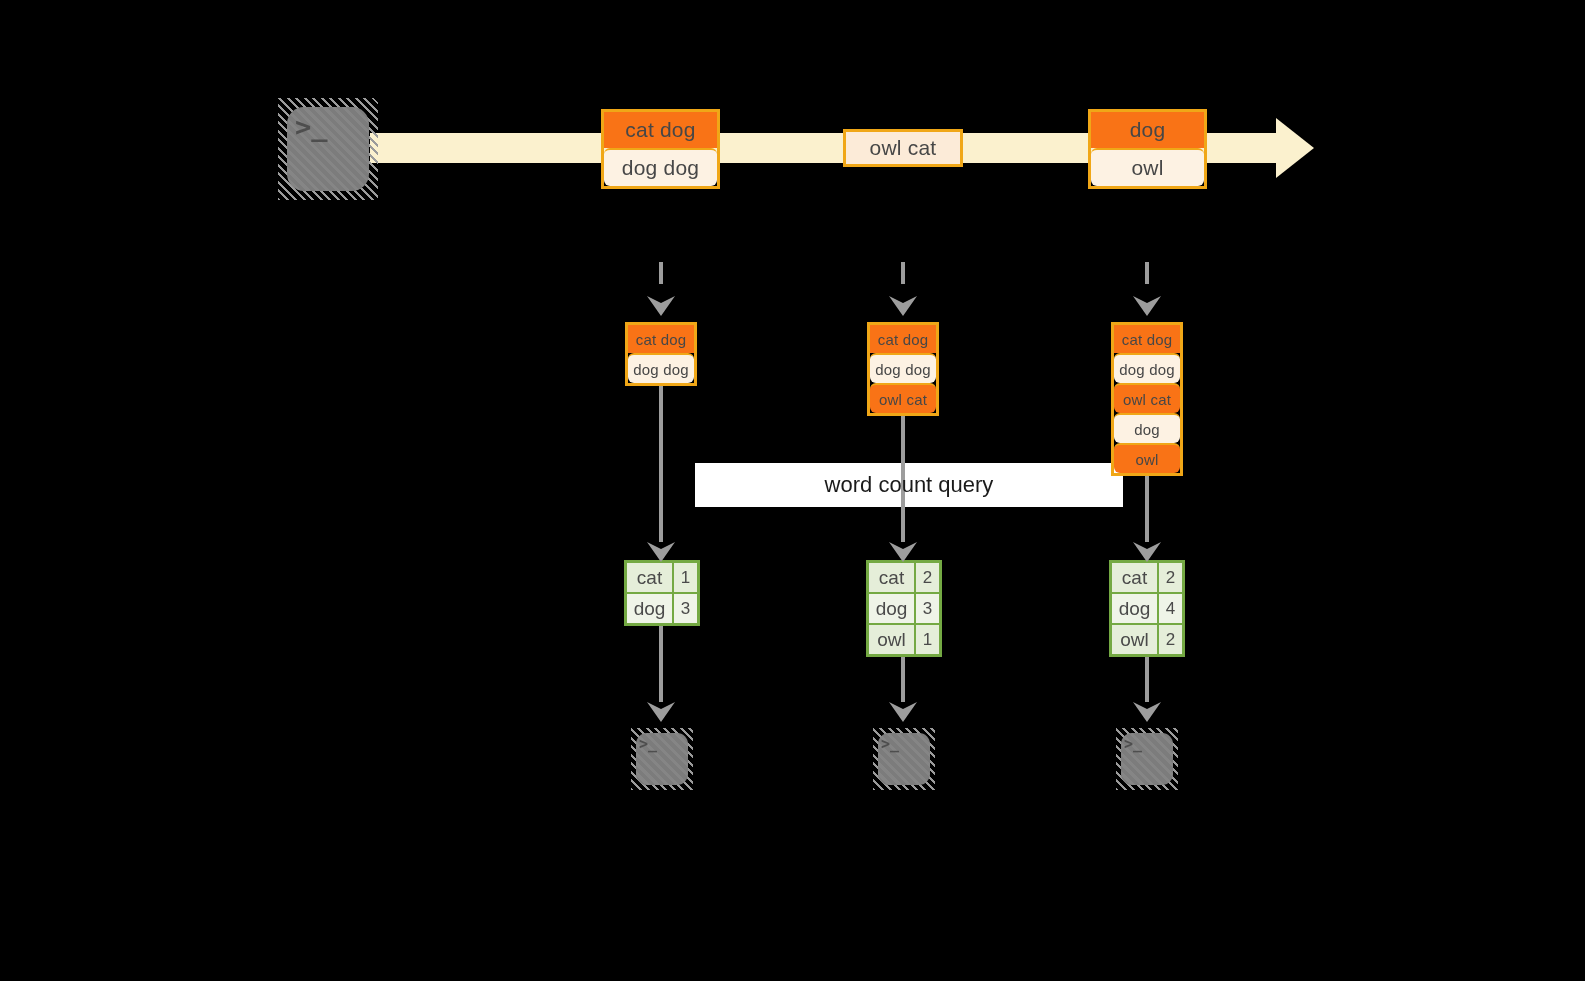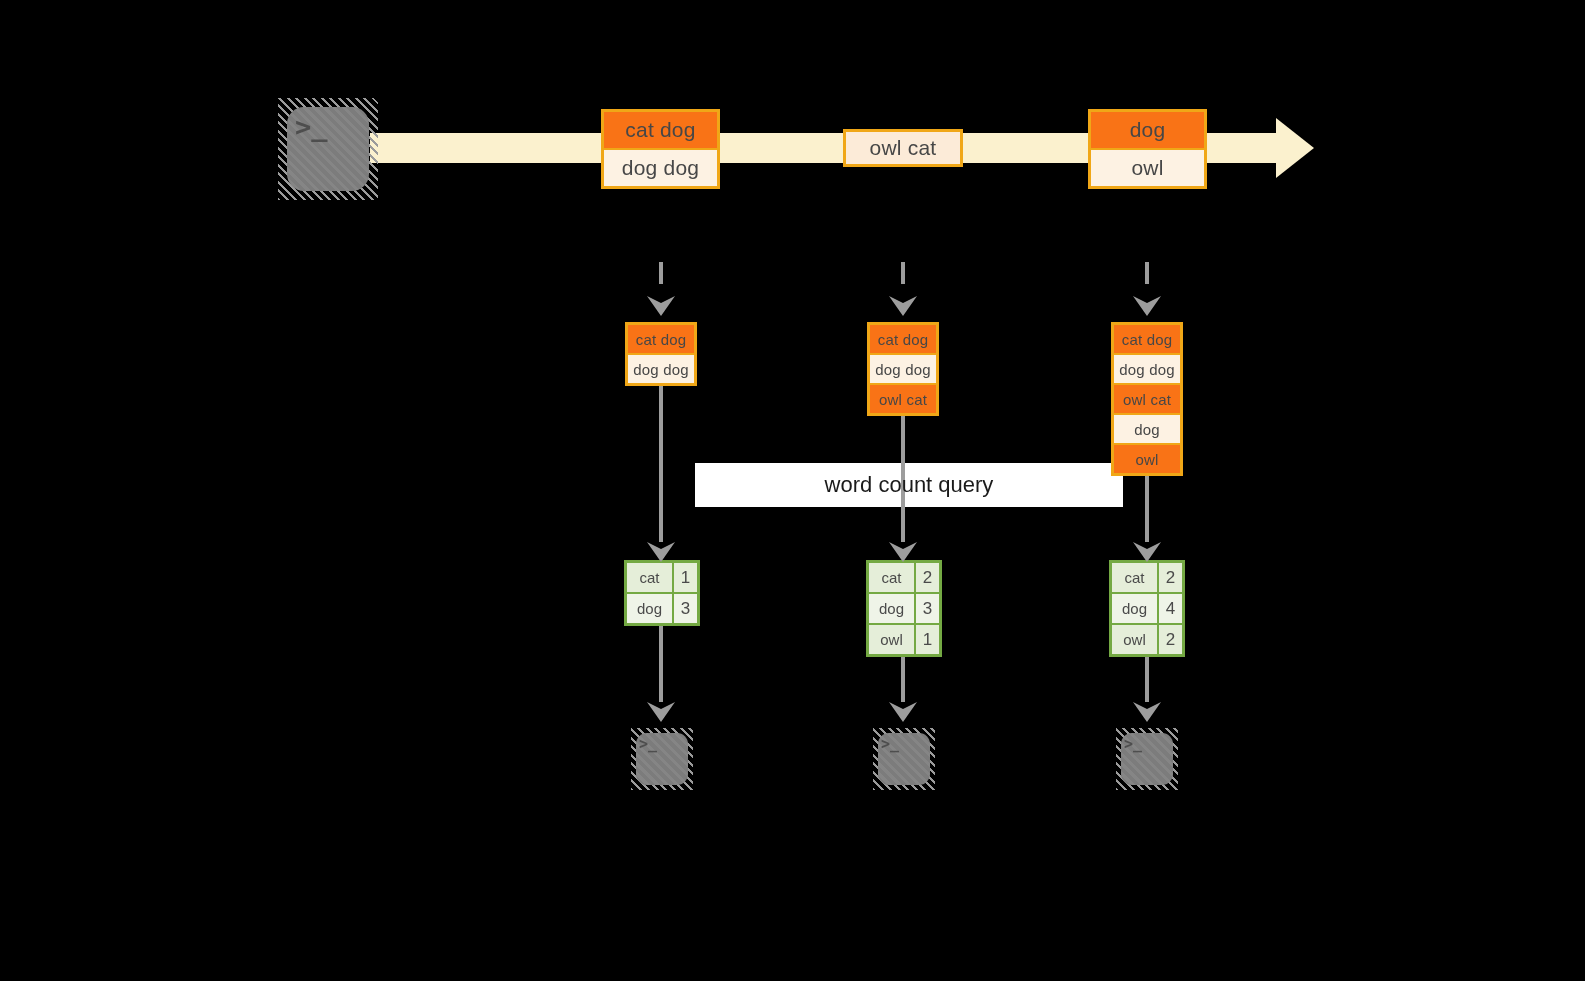--- a/index.html
+++ b/index.html
@@ -12,21 +12,21 @@
   .band { position:absolute; left:370px; top:133px; width:906px; height:30px;
           background:#FBF1CE; z-index:0; }
   .band-head { position:absolute; left:1276px; top:118px; width:0; height:0; z-index:0;
           border-top:30px solid transparent; border-bottom:30px solid transparent;
           border-left:38px solid #FBF1CE; }
 
   
   .obox { position:absolute; box-sizing:border-box; border:3px solid #F0A717; z-index:2; }
   .obox .row { display:flex; align-items:center; justify-content:center;
                color:#474747; letter-spacing:0.2px; }
-  .obox .row + .row { border-top:2px solid #F0A717; }
+  .obox .row + .row { border-top:2px solid #F0A717;border-radius:6px; }
   .fill-dark  { background:#f97316; }
   .fill-light { background:#FDF2E3; }
   .fill-mid   { background:#FCEBD8; }
 
   .ev { width:119px; }
   .ev .row  { height:36px; font-size:21px; }
   .ev1 { left:601px; top:109px; }
   .ev2 { left:843px; top:129px; width:120px; }
   .ev2 .row { height:32px; }
   .ev3 { left:1088px; top:109px; }
@@ -63,21 +63,21 @@
   .qtext { position:absolute; left:695px; top:463px; width:428px; height:44px; z-index:5;
            display:flex; align-items:center; justify-content:center;
            font-size:22px; color:#1A1A1A; }
 
   
   .gtable { position:absolute; box-sizing:border-box; width:76px;
             border:3px solid #74A943; z-index:2; }
   .grow { display:flex; height:29px; }
   .grow + .grow { border-top:2px solid #74A943; }
   .gcell-word { width:45px; border-right:2px solid #74A943; display:flex;
-                align-items:center; justify-content:center; font-size:15px; color:#4A4A4A; }
+                align-items:center; justify-content:center; font-size:19px; color:#4A4A4A; }
   .gcell-count { flex:1; display:flex; align-items:center; justify-content:center;
                  font-size:17px; color:#4A4A4A; }
   .g-dark .gcell-word, .g-dark .gcell-count { background:#E5EED9; }
   .g-light .gcell-word, .g-light .gcell-count { background:#EFF4E8; }
   .gt1 { left:624px; top:560px; }
   .gt2 { left:866px; top:560px; }
   .gt3 { left:1109px; top:560px; }
 
   
   .term { position:absolute; z-index:2;

